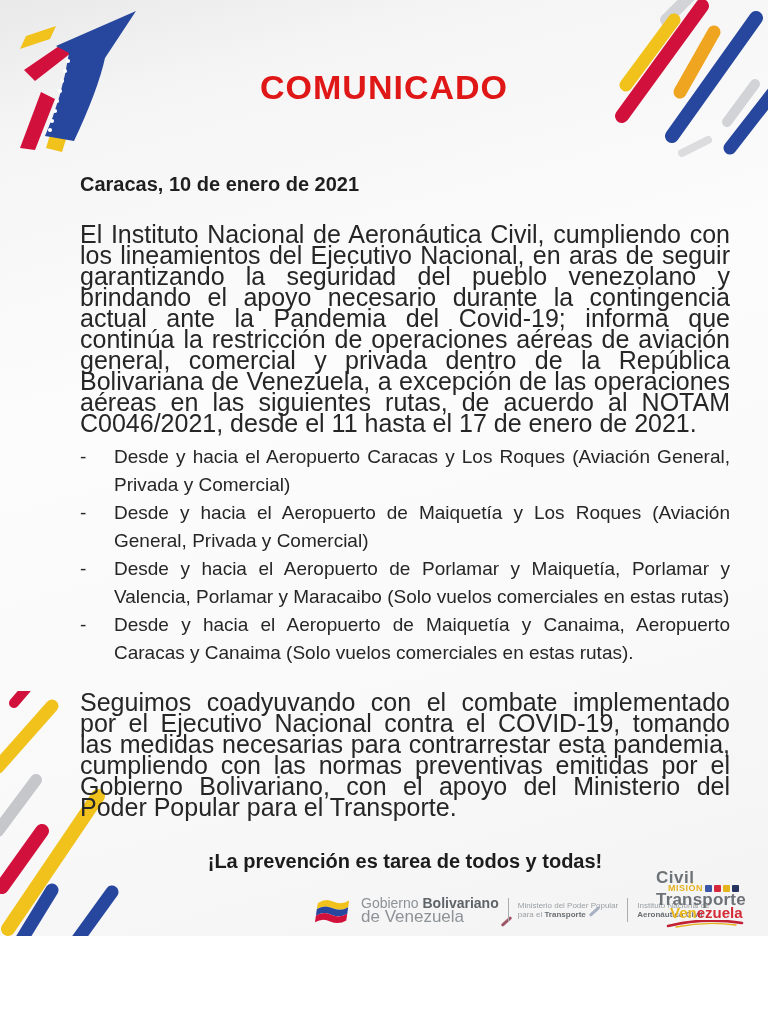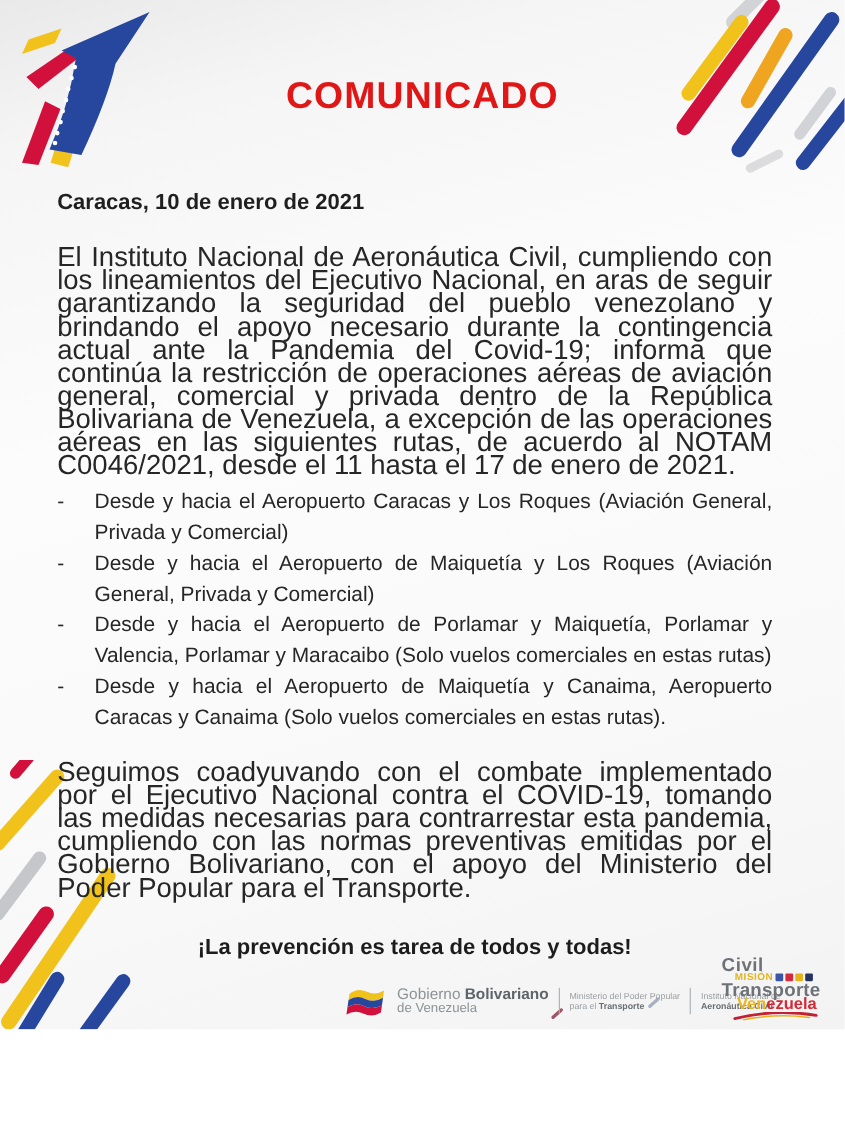--- a/index.html
+++ b/index.html
@@ -11,42 +11,42 @@
   
   .logo-tl { position:absolute; left:10px; top:6px; width:140px; height:155px; }
   .title {
     position:absolute; left:0; top:68px; width:100%;
     text-align:center; font-size:34px; font-weight:bold; letter-spacing:1px;
     color:#e01717;
   }
   .stripes-tr { position:absolute; right:0; top:0; width:172px; height:235px; }
   .stripes-bl { position:absolute; left:0; bottom:0; width:170px; height:245px; }
   
-  .content { position:absolute; left:52px; top:170px; width:650px; }
+  .content { position:absolute; left:80px; top:170px; width:650px; }
   .dateline { font-size:20px; font-weight:bold; line-height:29px; color:#1f1f1f; margin-bottom:18px; }
   .para { font-size:25px; line-height:21px; text-align:justify; }
   .para.p1 { margin-bottom:9px; }
   .bullets { margin-bottom:18px; }
   .bullet-row { display:flex; font-size:19px; line-height:28px; }
   .bullet-row .marker { flex:0 0 34px; }
   .bullet-row .btext { flex:1 1 auto; text-align:justify; }
   .slogan {
     margin-top:32px; text-align:center; font-size:20px; font-weight:bold; color:#1c1c1c;
   }
   
   .tick { position:absolute; width:13px; height:3px; border-radius:2px; transform:rotate(-42deg); opacity:.85; }
   
   .footer-brand {
     position:absolute; left:314px; bottom:12px; display:flex; align-items:center; gap:9px;
   }
   .flag-icon { width:38px; height:28px; flex:0 0 auto; }
   .gov-text { color:#8d9296; line-height:13px; }
   .gov-text .l1 { font-size:14px; }
   .gov-text .l1 b { color:#5e6468; }
-  .gov-text .l2 { font-size:12px; }
+  .gov-text .l2 { font-size:17px; }
   .vdiv { width:1px; height:24px; background:#a9adb0; }
   .mini { color:#9a9ea1; font-size:8px; line-height:9px; }
   .mini b { color:#6a6f73; }
   .mission {
     position:absolute; right:12px; bottom:8px; width:100px; line-height:13px;
     font-weight:bold; text-align:left;
   }
   .mission .gran { color:#6d7277; font-size:17px; letter-spacing:.5px; }
   .mission .mision-row { display:flex; align-items:center; gap:2px; margin:-2px 0 -2px 12px; }
   .mission .mision { color:#e4b31e; font-size:9px; letter-spacing:.5px; }

